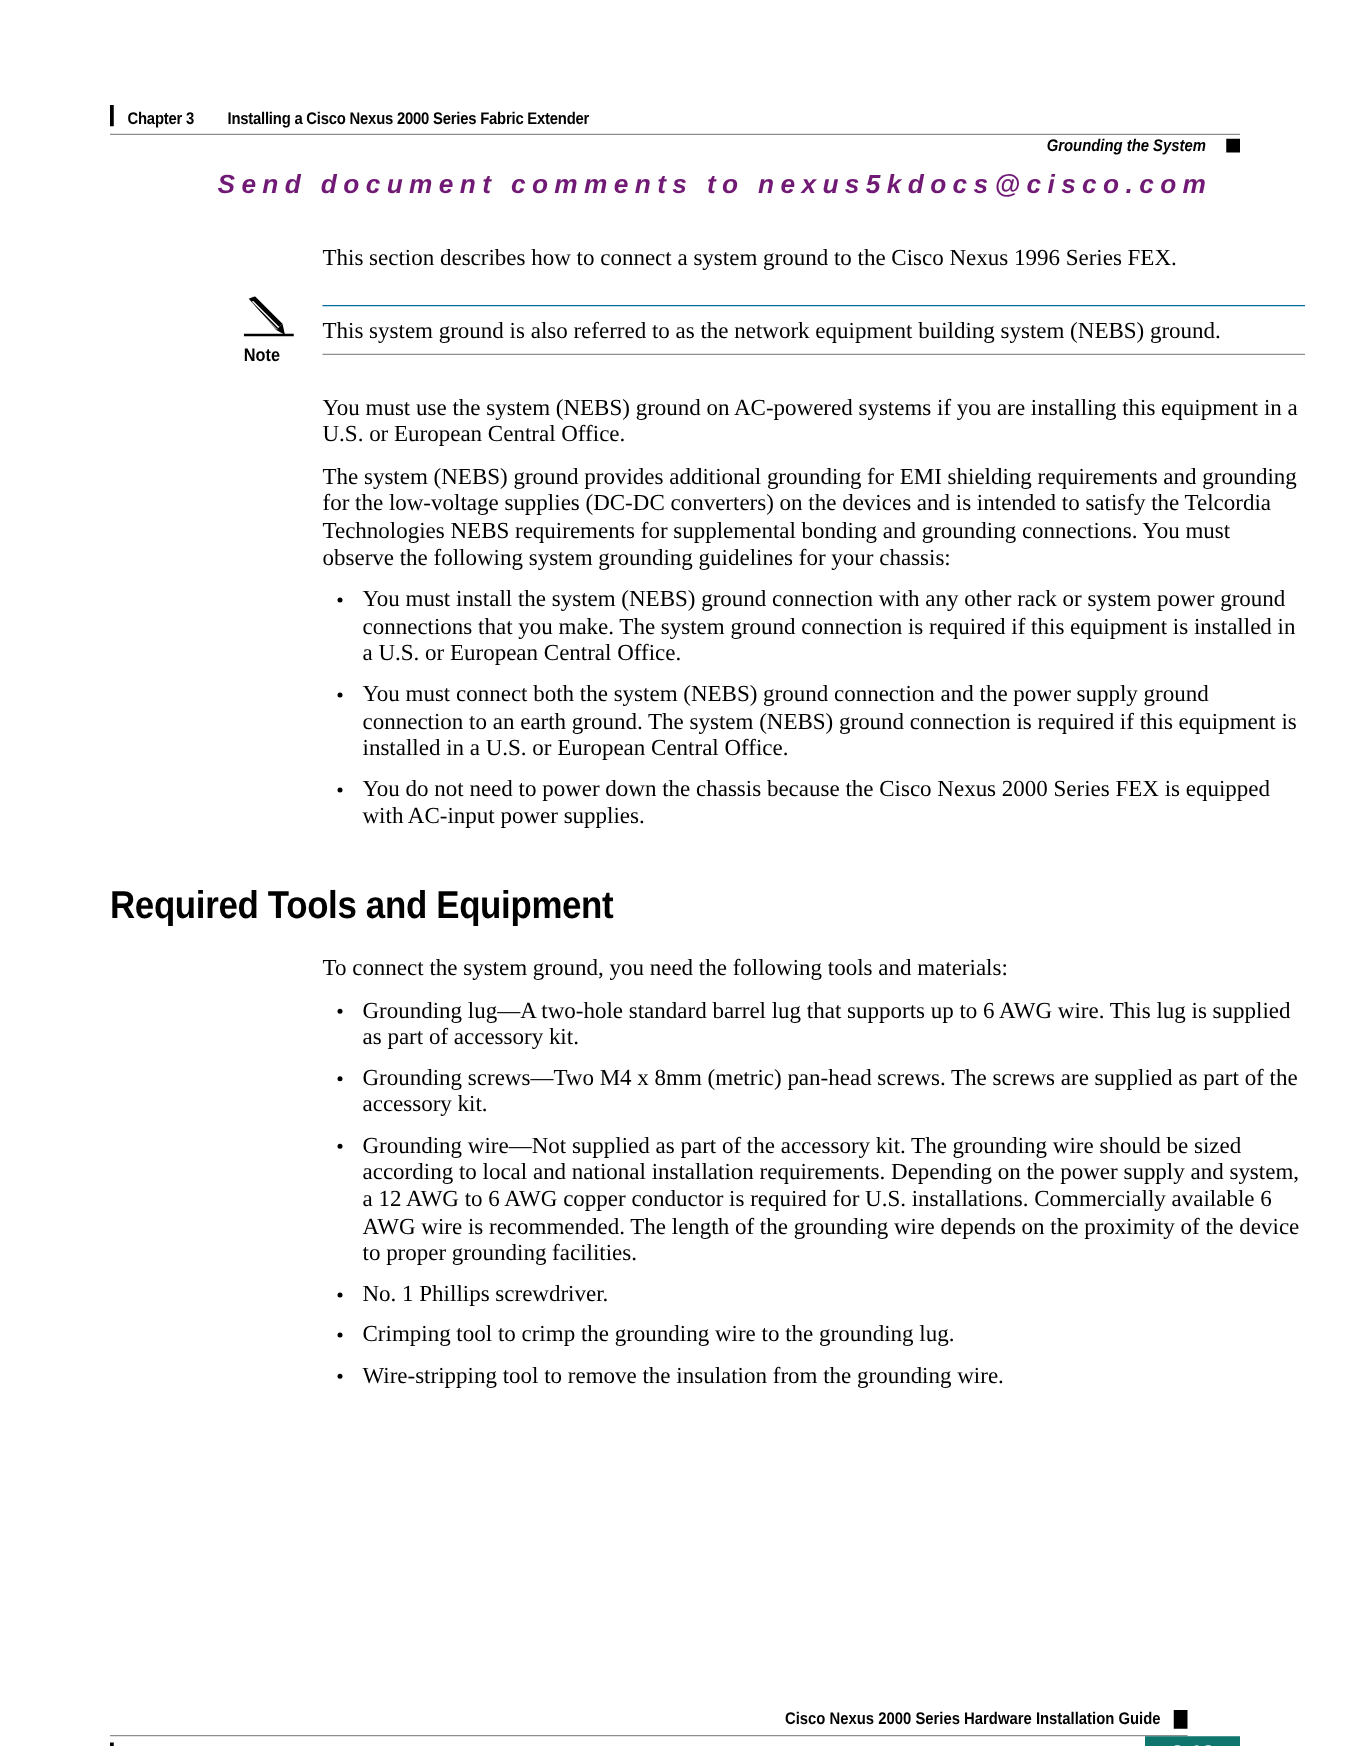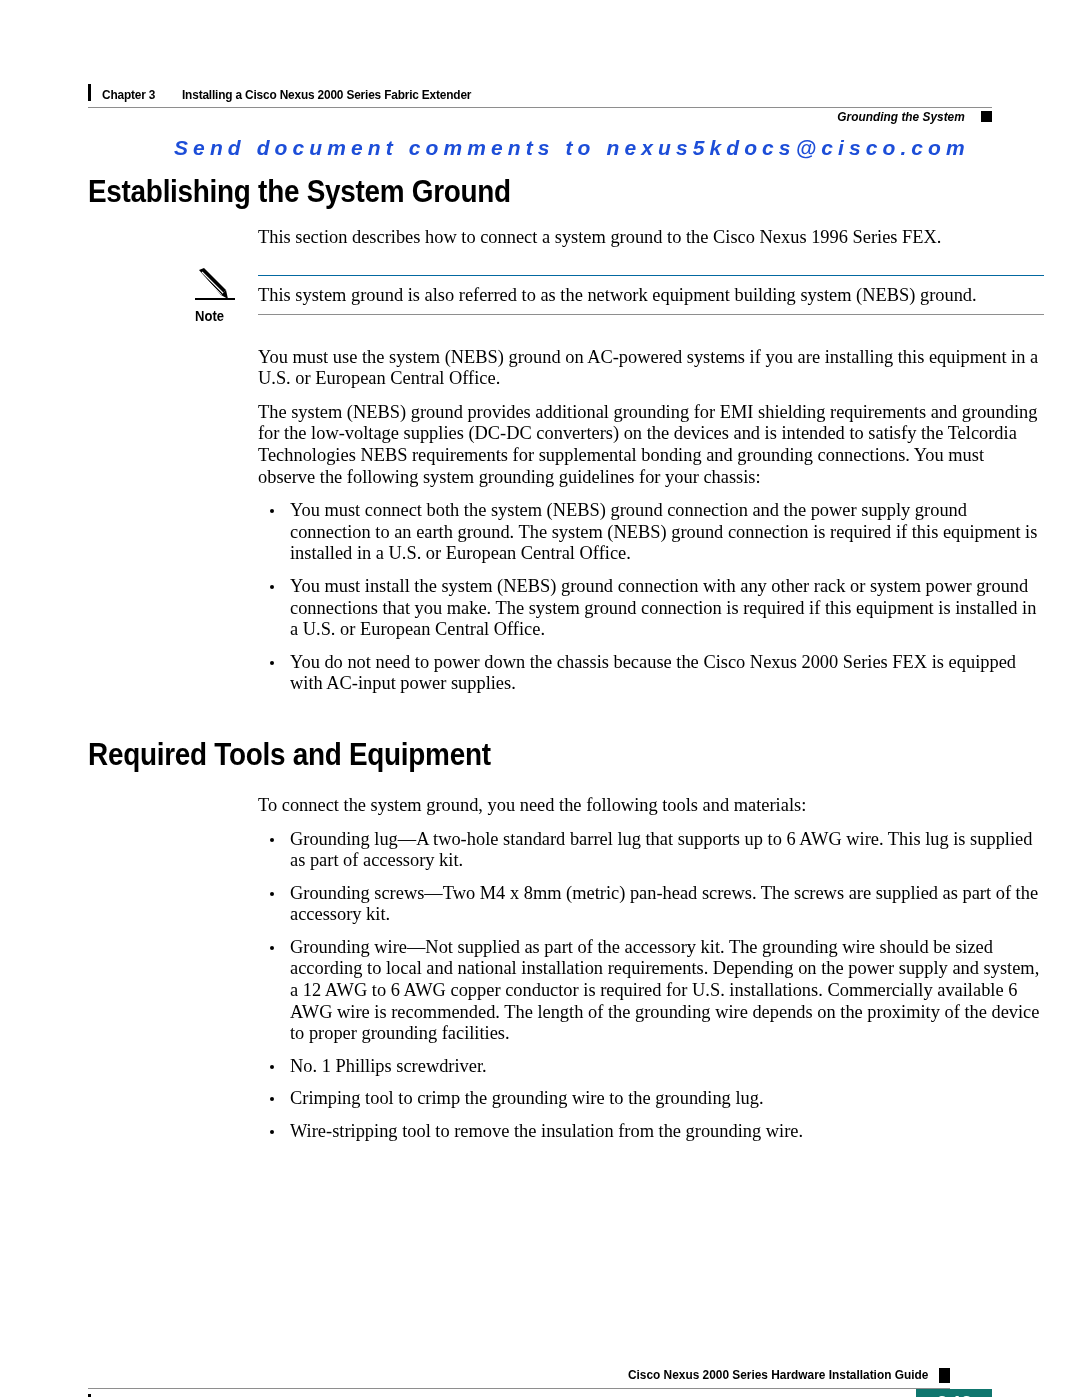--- a/index.html
+++ b/index.html
@@ -103,21 +103,21 @@
   
   .send-comments {
     position: absolute;
     left: 174px;
     top: 88px;
     font-family: "Liberation Sans Narrow", "Liberation Sans", sans-serif;
     font-style: italic;
     font-weight: bold;
     font-size: 21px;
     letter-spacing: 5.1px;
-    color: #1d4ed8;
+    color: #701a75;
     white-space: nowrap;
   }
 
   
   .content {
     position: absolute;
     left: 0;
     top: 128px;
     width: 1080px;
   }
@@ -310,23 +310,20 @@
     <div class="hdr-line2">
       <span class="hdr-section">Grounding the System</span>
       <span class="hdr-square"></span>
     </div>
   </div>
 
   <div class="send-comments">Send document comments to nexus5kdocs@cisco.com</div>
 
   <div class="content">
 
-    <div class="heading-wrap">
-      <h1 class="section-heading">Establishing the System Ground</h1>
-    </div>
 
     <div class="gap-md"></div>
 
     <div class="body-col">
       <p class="body-text">This section describes how to connect a system ground to the Cisco Nexus 1996 Series FEX.</p>
     </div>
 
     <div class="note-block">
       <span class="note-icon">
         <svg width="44" height="34" viewBox="0 0 44 34" xmlns="http://www.w3.org/2000/svg">
@@ -353,25 +350,25 @@
       <div class="gap-sm"></div>
       <p class="body-text">The system (NEBS) ground provides additional grounding for EMI shielding requirements and grounding for the low-voltage supplies (DC-DC converters) on the devices and is intended to satisfy the Telcordia Technologies NEBS requirements for supplemental bonding and grounding connections. You must observe the following system grounding guidelines for your chassis:</p>
     </div>
 
     <div class="gap-sm"></div>
 
     <div class="list-col">
       <ul class="bullets">
         <li>
           <span class="bullet-dot"></span>
+          <span>You must install the system (NEBS) ground connection with any other rack or system power ground connections that you make. The system ground connection is required if this equipment is installed in a U.S. or European Central Office.</span>
+        </li>
+        <li>
+          <span class="bullet-dot"></span>
           <span>You must connect both the system (NEBS) ground connection and the power supply ground connection to an earth ground. The system (NEBS) ground connection is required if this equipment is installed in a U.S. or European Central Office.</span>
-        </li>
-        <li>
-          <span class="bullet-dot"></span>
-          <span>You must install the system (NEBS) ground connection with any other rack or system power ground connections that you make. The system ground connection is required if this equipment is installed in a U.S. or European Central Office.</span>
         </li>
         <li>
           <span class="bullet-dot"></span>
           <span>You do not need to power down the chassis because the Cisco Nexus 2000 Series FEX is equipped with AC-input power supplies.</span>
         </li>
       </ul>
     </div>
 
     <div class="gap-lg"></div>
     <div style="height:14px"></div>

